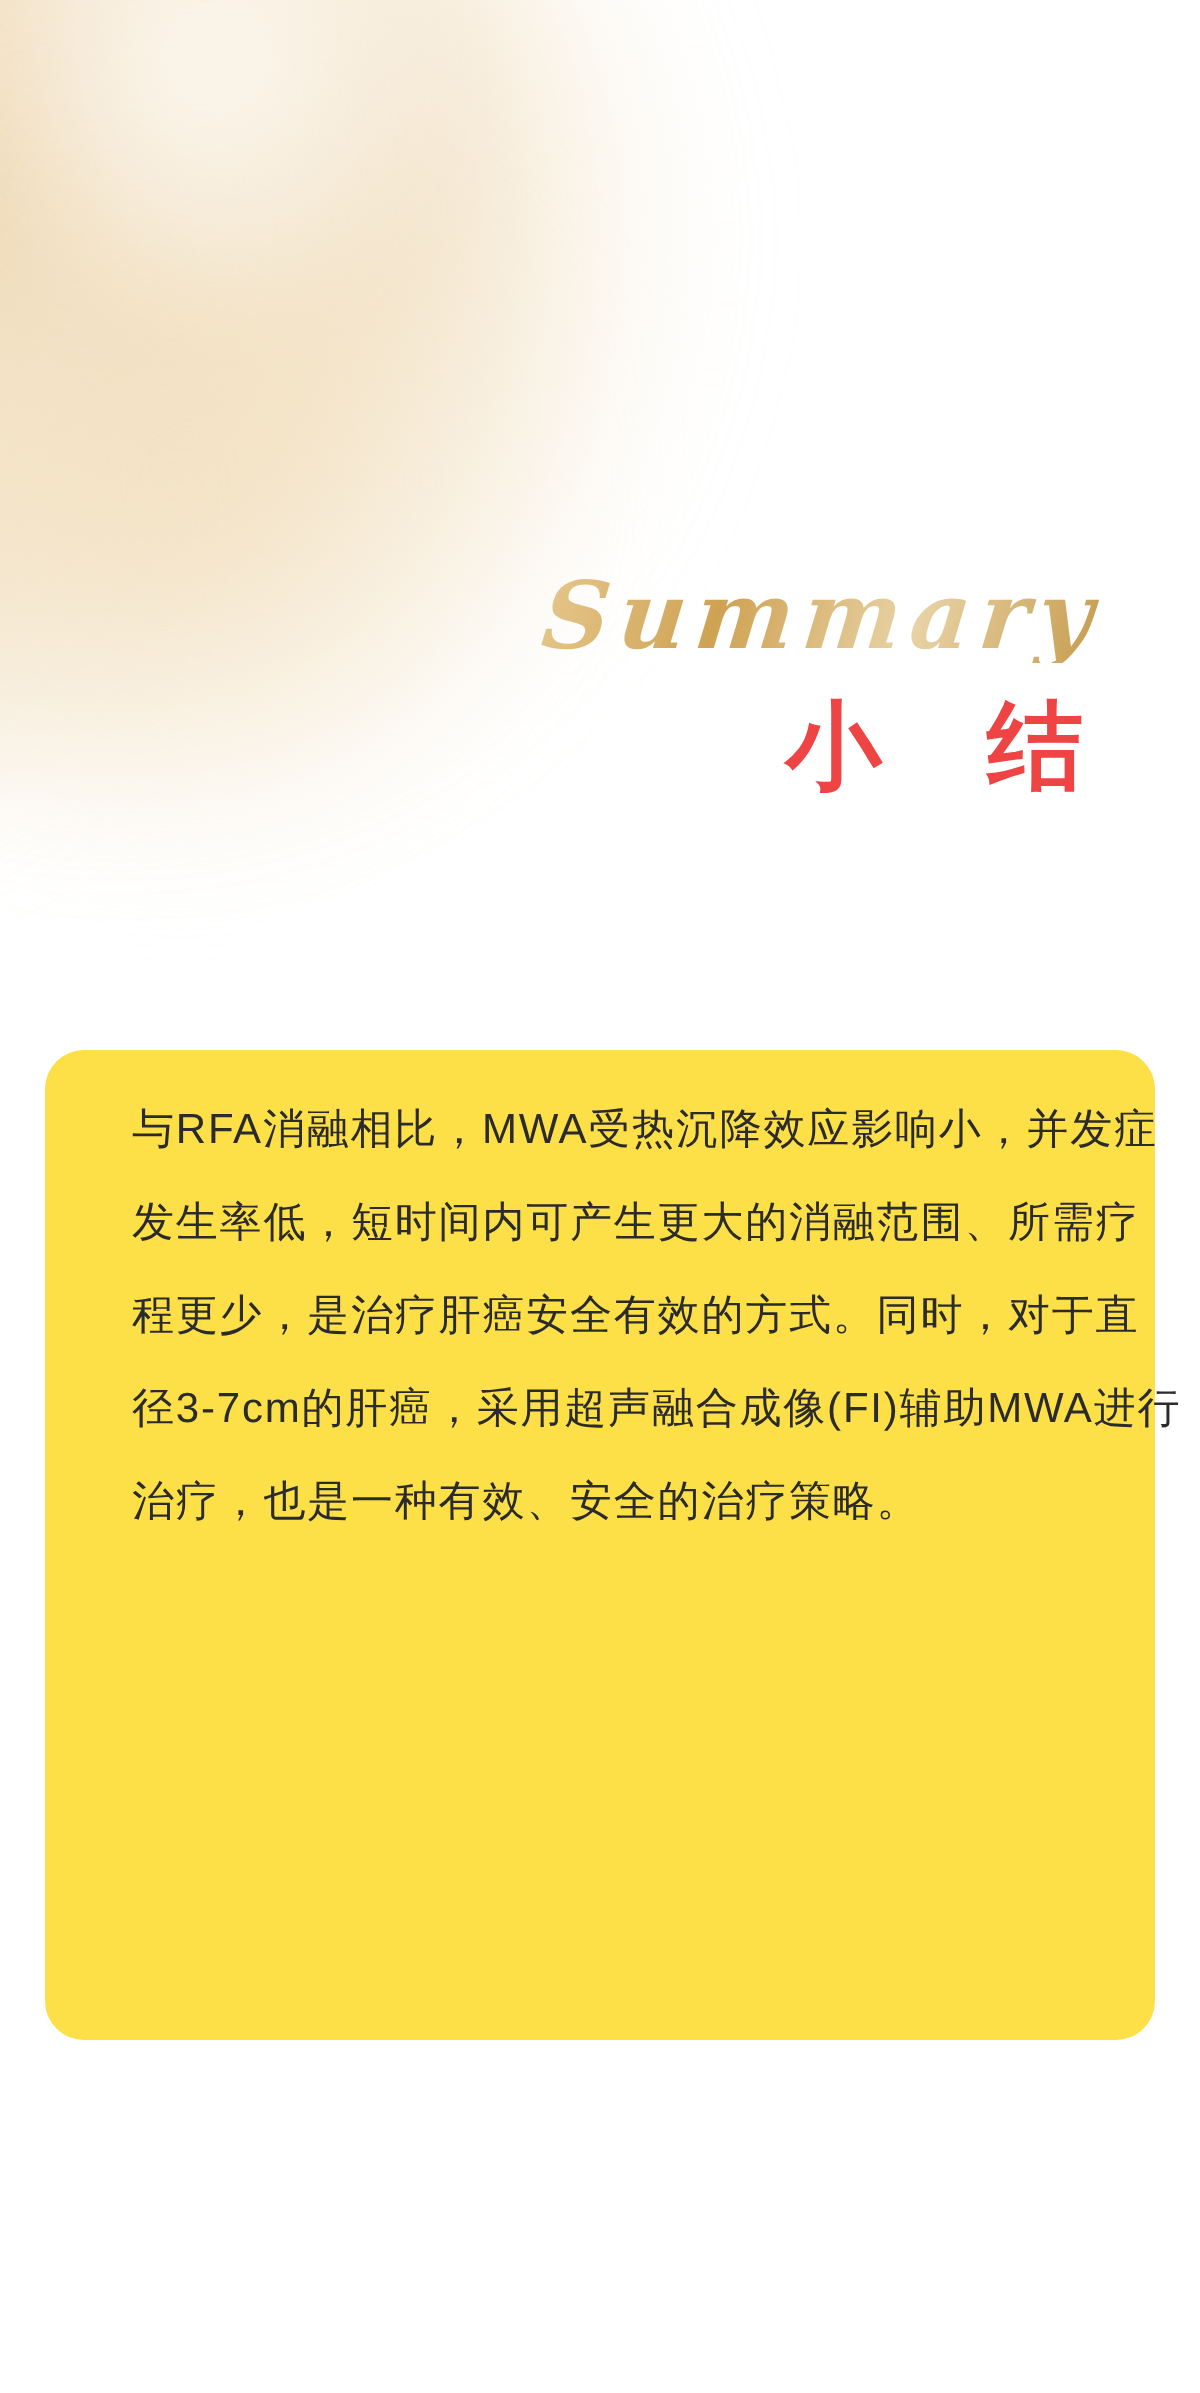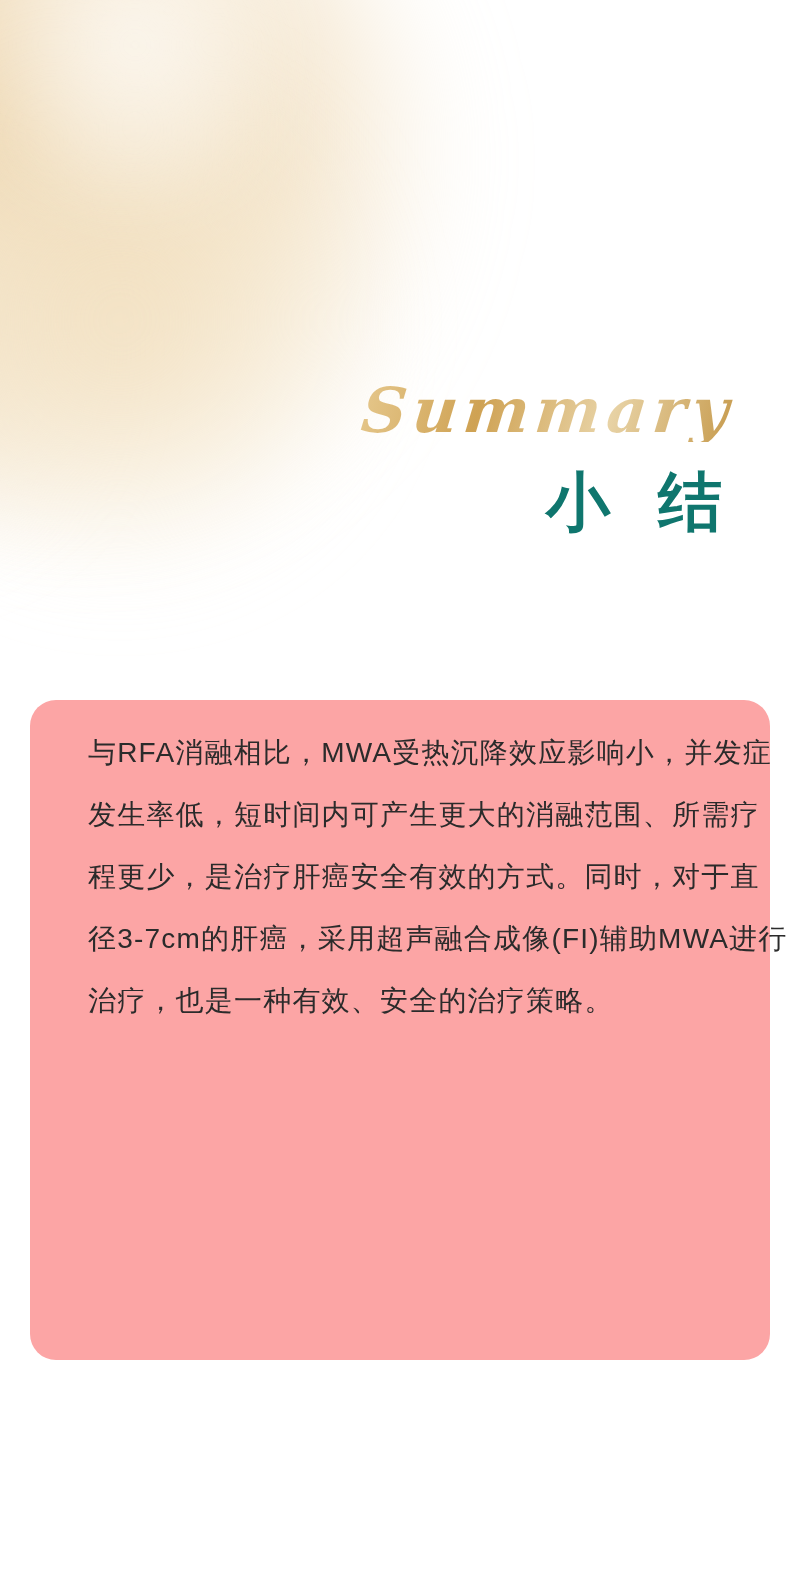--- a/index.html
+++ b/index.html
@@ -81,38 +81,38 @@
     background: linear-gradient(100deg, #d9b166 0%, #e7ca90 25%, #cfa253 50%, #e8d3a6 75%, #c69a4c 100%);
     -webkit-background-clip: text;
     background-clip: text;
     color: transparent;
     margin: 0;
     padding-right: 4px;
     transform: skewX(-6deg);
     transform-origin: right center;
   }
   .cn-title {
-    font-family: Liberation Serif, serif;
+    font-family: Liberation Mono, monospace;
     font-weight: 700;
     font-size: 64px;
     letter-spacing: 16px;
-    color: #0f766e;
+    color: #ef4444;
     line-height: 1.1;
     margin: 26px 0 0 0;
     padding-right: 0;
   }
 
   
   .body-card {
     position: absolute;
     left: 30px;
     top: 700px;
     width: 740px;
     height: 660px;
-    background: #fca5a5;
+    background: #fde047;
     border-radius: 26px;
   }
   .body-text {
     position: absolute;
     left: 58px;
     top: 22px;
     width: 700px;
     font-family: "Liberation Sans", "DejaVu Sans", sans-serif;
     font-size: 28px;
     line-height: 62px;

